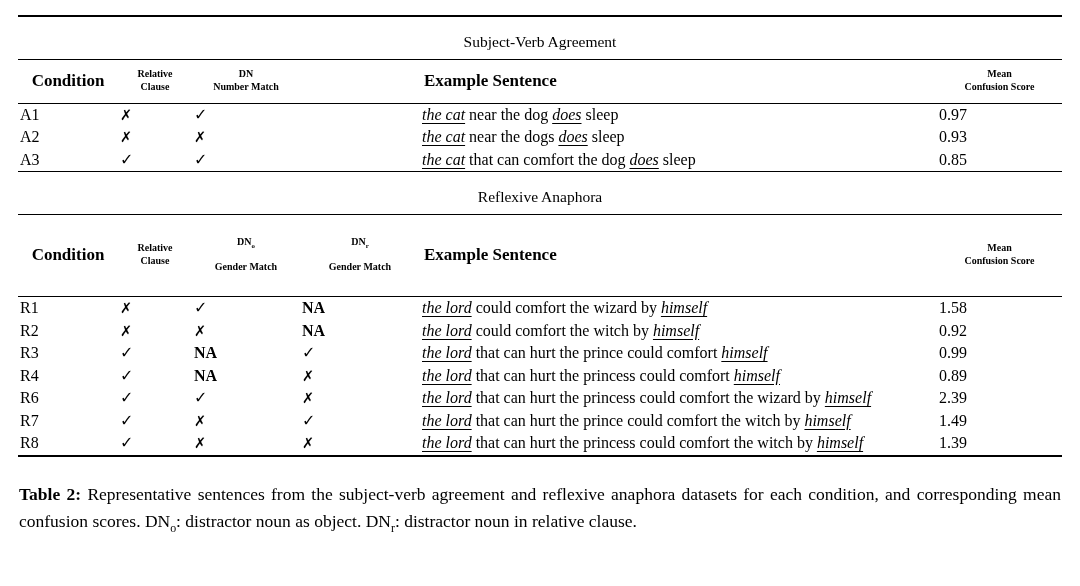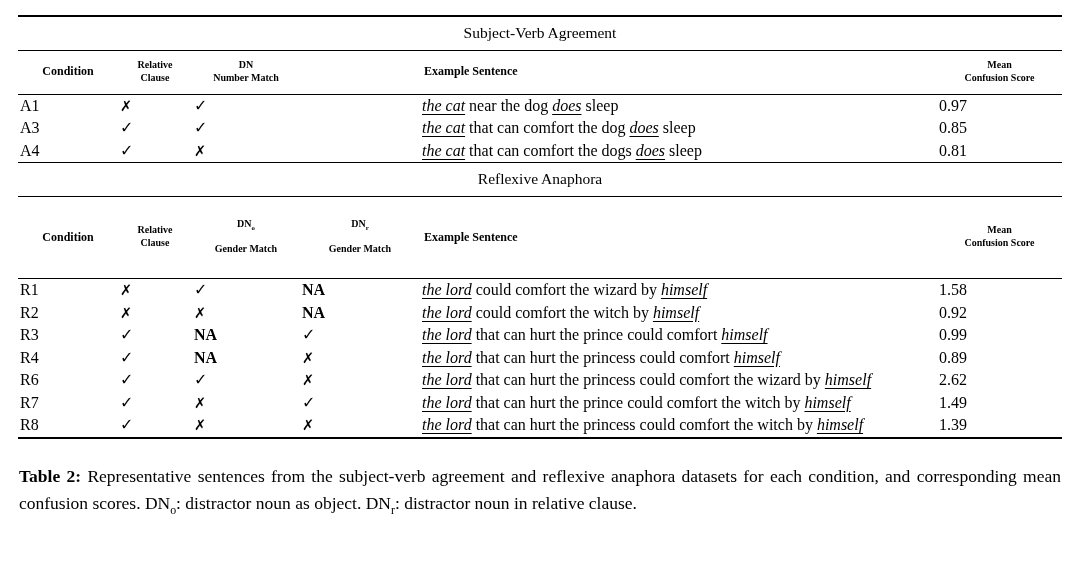--- a/index.html
+++ b/index.html
@@ -26,33 +26,33 @@
   col.c-cond   { width: 100px; }
   col.c-m1     { width: 74px;  }
   col.c-m2     { width: 108px; }
   col.c-m3     { width: 120px; }
   col.c-sent   { width: 517px; }
   col.c-score  { width: 125px; }
 
   tr.band td {
     text-align: center;
     font-size: 15.5px;
-    padding: 7px 0 8px 0;
+    padding: 16px 0 8px 0;
     border-bottom: 1px solid #000;
   }
   tr.band.second td { border-top: 1px solid #000; }
 
   tr.head td {
     font-weight: bold;
     vertical-align: middle;
     text-align: center;
     padding: 8px 2px 9px 2px;
     border-bottom: 1px solid #000;
   }
-  .h-lg { font-size: 12px; }
+  .h-lg { font-size: 17px; }
   .h-sm { font-size: 10px; line-height: 1.28; white-space: pre-line; }
   tr.head td.left { text-align: left; padding-left: 4px; }
 
   tbody.rows td {
     font-size: 16px;
     line-height: 18.5px;
     padding: 2px;
     vertical-align: middle;
   }
   td.c { }
@@ -114,34 +114,34 @@
     <tbody class="rows">
         <tr>
           <td class="c">A1</td>
           <td class="c mark x">✗</td>
           <td class="c mark">✓</td>
           <td class="c mark"></td>
           <td class="sent"><span class="s-u">the cat</span><span> near </span><span class="s-i">the dog</span><span> </span><span class="s-u">does</span><span> sleep</span></td>
           <td class="c">0.97</td>
         </tr>
         <tr>
+          <td class="c">A2</td>
+          <td class="c mark x">✗</td>
+          <td class="c mark x">✗</td>
+          <td class="c mark"></td>
+          <td class="sent"><span class="s-u">the cat</span><span> near </span><span class="s-i">the dogs</span><span> </span><span class="s-u">does</span><span> sleep</span></td>
+          <td class="c">0.93</td>
+        </tr>
+        <tr>
           <td class="c">A3</td>
           <td class="c mark">✓</td>
           <td class="c mark">✓</td>
           <td class="c mark"></td>
           <td class="sent"><span class="s-u">the cat</span><span> that can comfort </span><span class="s-i">the dog</span><span> </span><span class="s-u">does</span><span> sleep</span></td>
           <td class="c">0.85</td>
-        </tr>
-        <tr>
-          <td class="c">A4</td>
-          <td class="c mark">✓</td>
-          <td class="c mark x">✗</td>
-          <td class="c mark"></td>
-          <td class="sent"><span class="s-u">the cat</span><span> that can comfort </span><span class="s-i">the dogs</span><span> </span><span class="s-u">does</span><span> sleep</span></td>
-          <td class="c">0.81</td>
         </tr>
       </tbody>
 
     <tbody>
 
       <tr class="band second">
         <td colspan="6">Reflexive Anaphora</td>
       </tr>
 
       <tr class="head">
@@ -194,21 +194,21 @@
           <td class="c mark x">✗</td>
           <td class="sent"><span class="s-u">the lord</span><span> that can hurt </span><span class="s-i">the princess</span><span> could comfort </span><span class="s-u">himself</span></td>
           <td class="c">0.89</td>
         </tr>
         <tr>
           <td class="c">R6</td>
           <td class="c mark">✓</td>
           <td class="c mark">✓</td>
           <td class="c mark x">✗</td>
           <td class="sent"><span class="s-u">the lord</span><span> that can hurt </span><span class="s-i">the princess</span><span> could comfort </span><span class="s-i">the wizard</span><span> by </span><span class="s-u">himself</span></td>
-          <td class="c">2.62</td>
+          <td class="c">2.39</td>
         </tr>
         <tr>
           <td class="c">R7</td>
           <td class="c mark">✓</td>
           <td class="c mark x">✗</td>
           <td class="c mark">✓</td>
           <td class="sent"><span class="s-u">the lord</span><span> that can hurt </span><span class="s-i">the prince</span><span> could comfort </span><span class="s-i">the witch</span><span> by </span><span class="s-u">himself</span></td>
           <td class="c">1.49</td>
         </tr>
         <tr>

